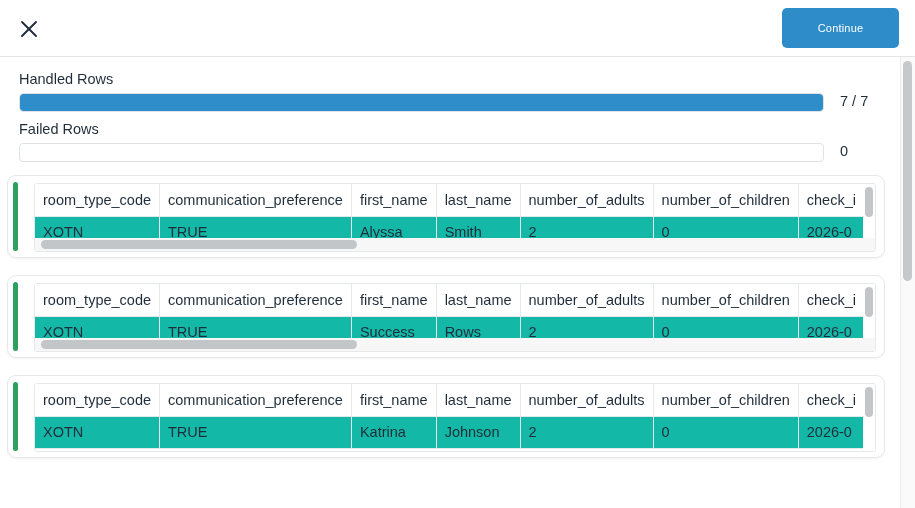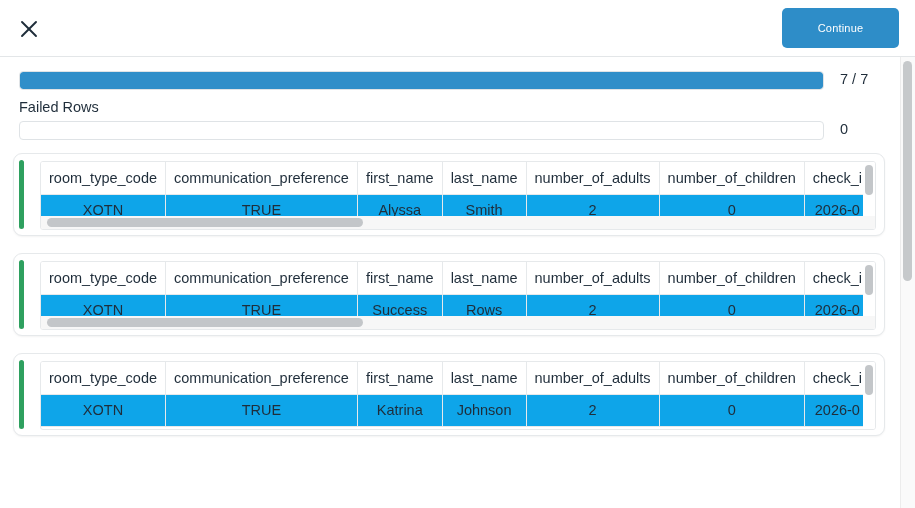--- a/index.html
+++ b/index.html
@@ -114,21 +114,21 @@
   .prog-fill.blue { background: #2f8ec9; }
   .prog-fill.green { background: #2ea05f; }
   .prog-count {
     margin-left: 16px;
     font-size: 14.5px;
     color: #1f2d3a;
     white-space: nowrap;
   }
 
   
-  .cards { margin-top: 13px; padding: 0 18px 0 13px; }
+  .cards { margin-top: 13px; padding: 0 18px 0 7px; }
 
   .row-card {
     position: relative;
     background: #ffffff;
     border: 1px solid #e6e9eb;
     border-radius: 9px;
     box-shadow: 0 1px 2px rgba(0,0,0,0.05);
     height: 83px;
     margin-bottom: 17px;
     padding: 7px 8px 7px 14px;
@@ -170,21 +170,21 @@
     border-bottom: 1px solid #e6e9eb;
     padding: 6px 8px;
     font-size: 14.5px;
     font-weight: normal;
     color: #1f2d3a;
     text-align: left;
     white-space: nowrap;
     height: 32px;
   }
   table.csv th { background: #ffffff; }
-  table.csv td { background: #0ea5e9; text-align: center; }
+  table.csv td { background: #14b8a6; }
 
   
   .v-scroll {
     position: absolute;
     right: 2px;
     top: 3px;
     width: 8px;
     height: 30px;
     border-radius: 5px;
     background: #c3c6c9;
@@ -251,20 +251,21 @@
     </button>
     <button class="continue-btn">Continue</button>
   </div>
 
   <div class="body-area">
     <div class="content">
 
       <div class="progress-block">
 
         <div>
+          <div class="prog-label">Handled Rows</div>
           <div class="prog-row">
             <div class="prog-track">
               <div class="prog-fill blue" id="fill-handled" style="width: 100%;"></div>
             </div>
             <div class="prog-count">7 / 7</div>
           </div>
         </div>
 
         <div>
           <div class="prog-label">Failed Rows</div>

